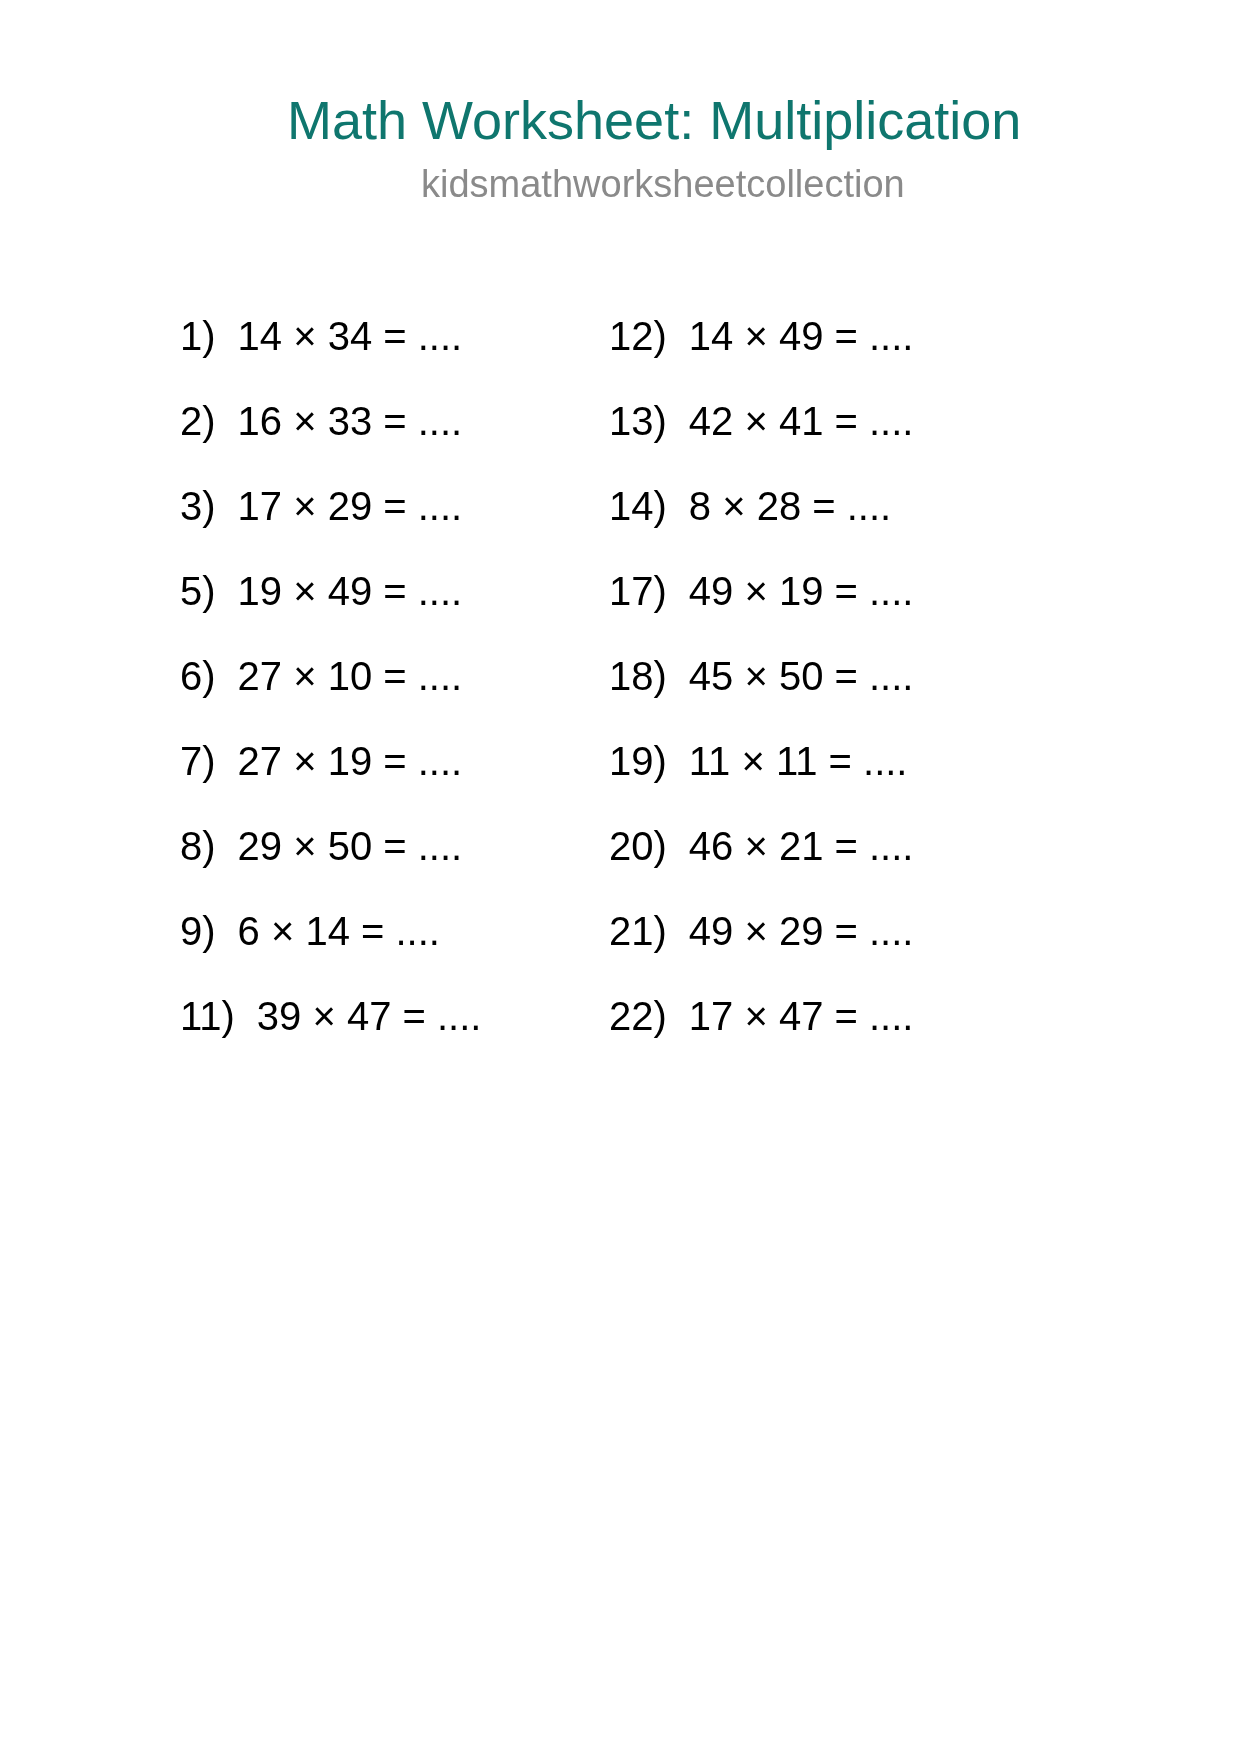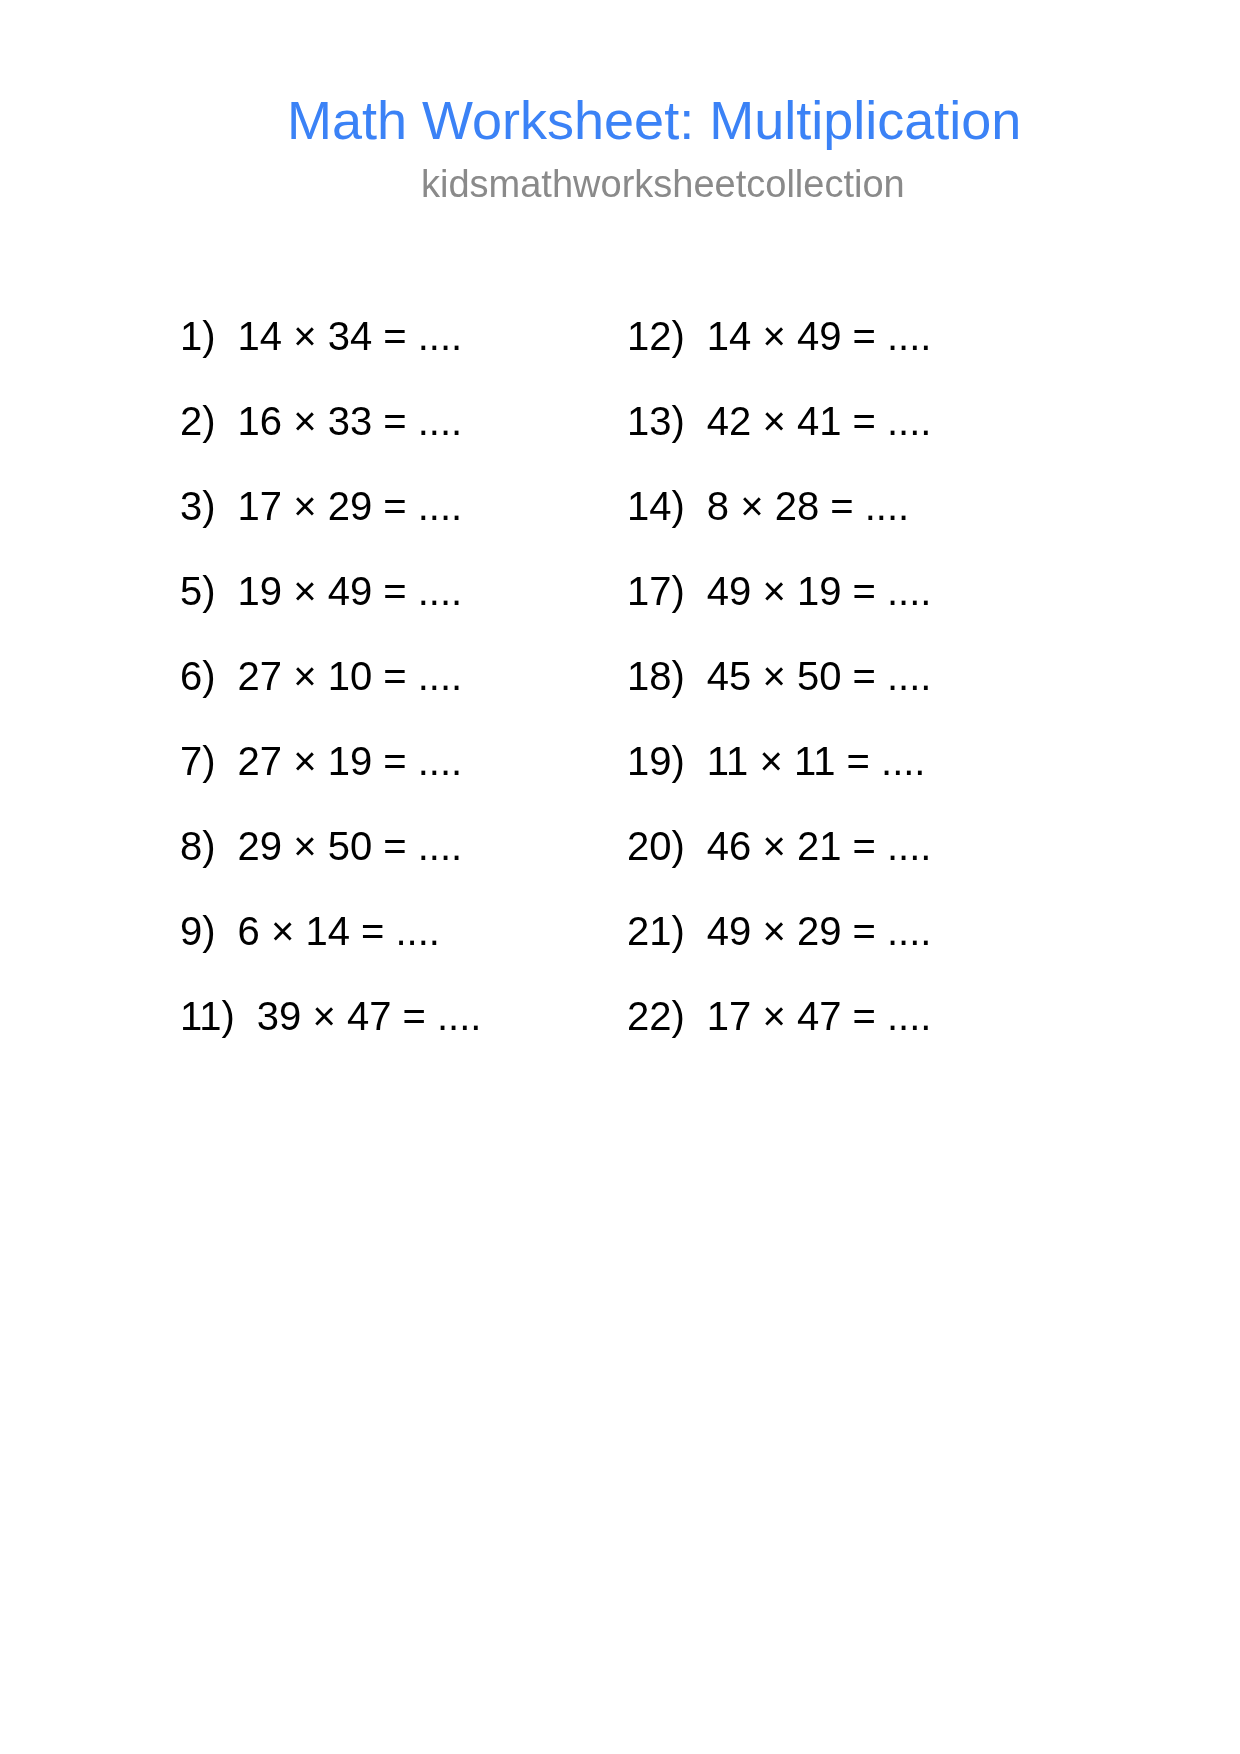--- a/index.html
+++ b/index.html
@@ -16,37 +16,37 @@
       color: #000000;
     }
     .title {
       position: absolute;
       top: 90px;
       left: 287px;
       width: 740px;
       font-size: 54px;
       line-height: 60px;
       white-space: nowrap;
-      color: #3b82f6;
+      color: #0f766e;
     }
     .subtitle {
       position: absolute;
       top: 162px;
       left: 421px;
       font-size: 38px;
       line-height: 44px;
       white-space: nowrap;
       color: #8a8a8a;
     }
     .column {
       position: absolute;
       top: 312px;
     }
     .column.left { left: 180px; }
-    .column.right { left: 627px; }
+    .column.right { left: 609px; }
     .problem {
       height: 85px;
       font-size: 40px;
       line-height: 48px;
       white-space: nowrap;
     }
     .problem .num {
       display: inline-block;
       margin-right: 22px;
     }

